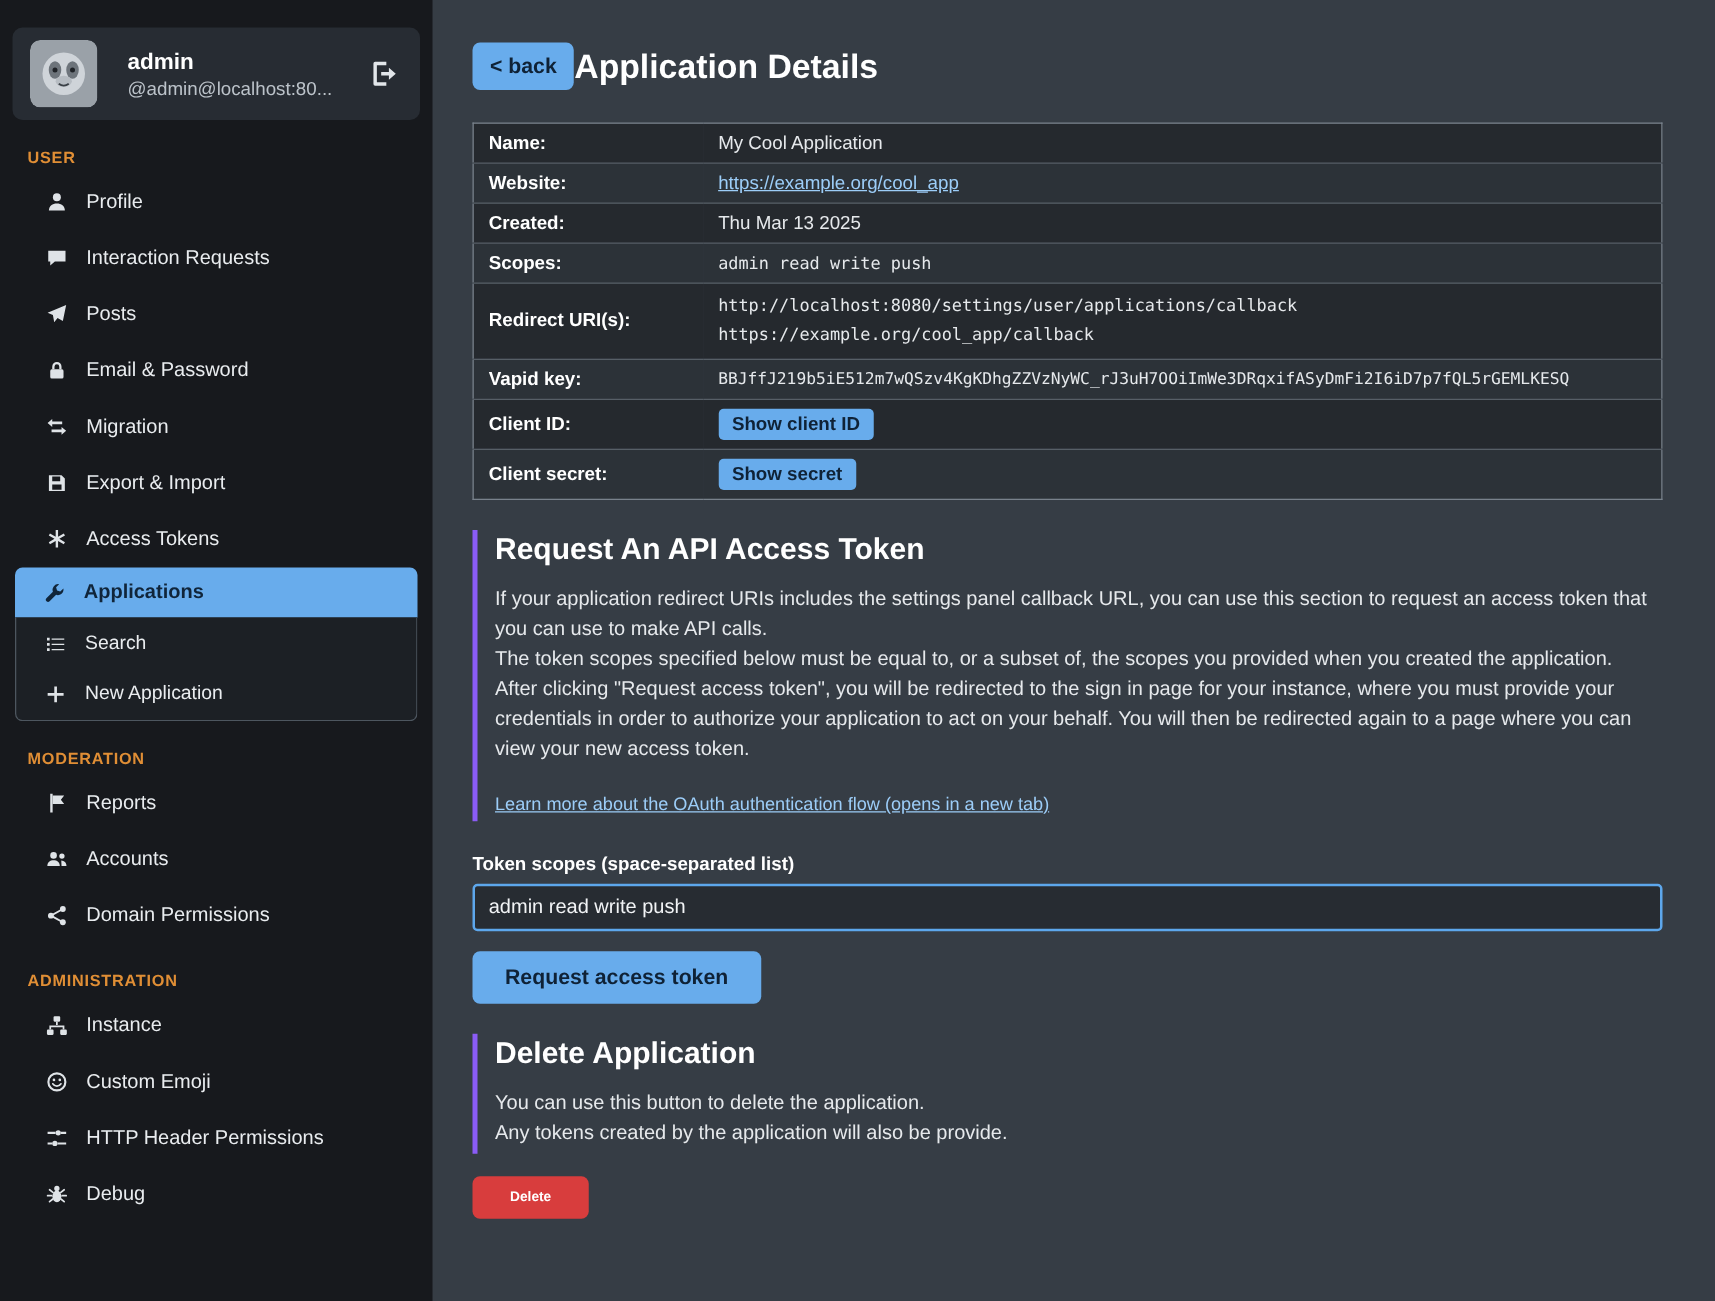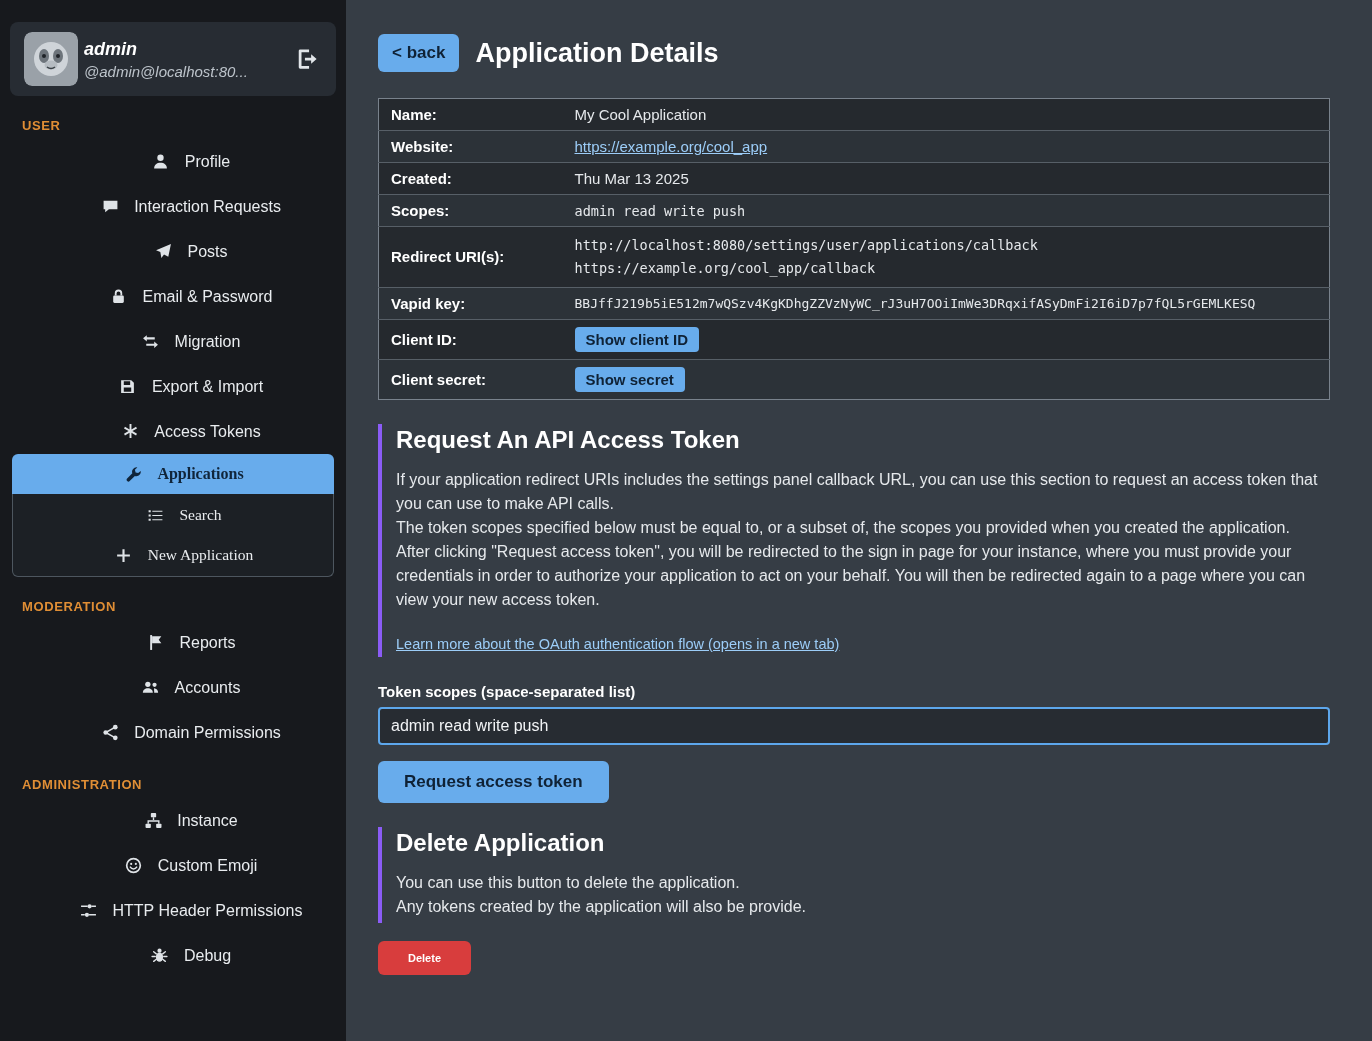--- a/index.html
+++ b/index.html
@@ -9,52 +9,52 @@
     background:#17191d;
     font-family:"Liberation Sans","DejaVu Sans",sans-serif;
     color:#e8ebee;
   }
   .layout { display:flex; width:1372px; height:1041px; }
 
   
   .sidebar { flex:0 0 346px; width:346px; background:#17191d; overflow:hidden; }
   .user-card {
     margin:22px 10px 8px; background:#272c33; border-radius:8px;
-    padding:10px 14px; display:flex; align-items:center; gap:6px; cursor:pointer;font-style:italic;
+    padding:10px 14px; display:flex; align-items:center; gap:24px; cursor:pointer;
   }
   .avatar { width:54px; height:54px; border-radius:8px; overflow:hidden; flex:0 0 54px; }
   .user-meta { min-width:0; }
   .user-name { font-size:18px; font-weight:bold; color:#fff; margin-bottom:3px; }
   .user-handle { font-size:15px; color:#bcc3ca; white-space:nowrap; overflow:hidden; text-overflow:ellipsis; max-width:175px; }
   .logout-btn { margin-left:auto; background:none; border:none; color:#e2e6ea; cursor:pointer; padding:4px; }
   .nav-section-label {
     color:#e08e35; font-size:13px; font-weight:bold; letter-spacing:.6px;
     margin:22px 0 6px 22px;
   }
   .nav-item {
     display:flex; align-items:center; gap:15px; height:45px;
-    padding-left:36px; font-size:16px; color:#e9ecef; cursor:pointer;justify-content:center;
+    padding-left:36px; font-size:16px; color:#e9ecef; cursor:pointer;
   }
   .nav-item .icon { display:inline-flex; width:18px; justify-content:center; color:#dfe3e7; }
   .app-group { margin:0 12px; }
-  .app-group .nav-item { padding-left:22px; height:40px;font-family:Liberation Serif, serif; }
+  .app-group .nav-item { padding-left:22px; height:40px; }
   .nav-item.active {
     background:#68acec; color:#10253a; font-weight:bold;
     border-radius:6px 6px 0 0;
   }
   .nav-item.active .icon { color:#10253a; }
   .submenu {
     border:1px solid #4d565f; border-top:none; border-radius:0 0 6px 6px;
     background:#1c2025; padding:1px 0;
   }
   .submenu .nav-item { height:40px; font-size:15.5px; }
 
   
   .main { flex:1; background:#363d45; padding:34px 42px 40px 32px; overflow:hidden; }
-  .header { display:flex; align-items:center; gap:16px; margin-bottom:26px; }
+  .header { display:flex; align-items:center; margin-bottom:26px; }
   .back-btn {
     background:#68acec; color:#0f2236; font-weight:bold; font-size:17px;
     padding:9px 14px; border:none; border-radius:6px; cursor:pointer;
     font-family:inherit;
   }
   .title { font-size:27px; margin:0; font-weight:bold; color:#fff; }
 
   .details-table { width:100%; border-collapse:collapse; border:1px solid #79828c; font-size:15px; }
   .details-table tr:nth-child(odd)  { background:#25292e; }
   .details-table tr:nth-child(even) { background:#2c3238; }

